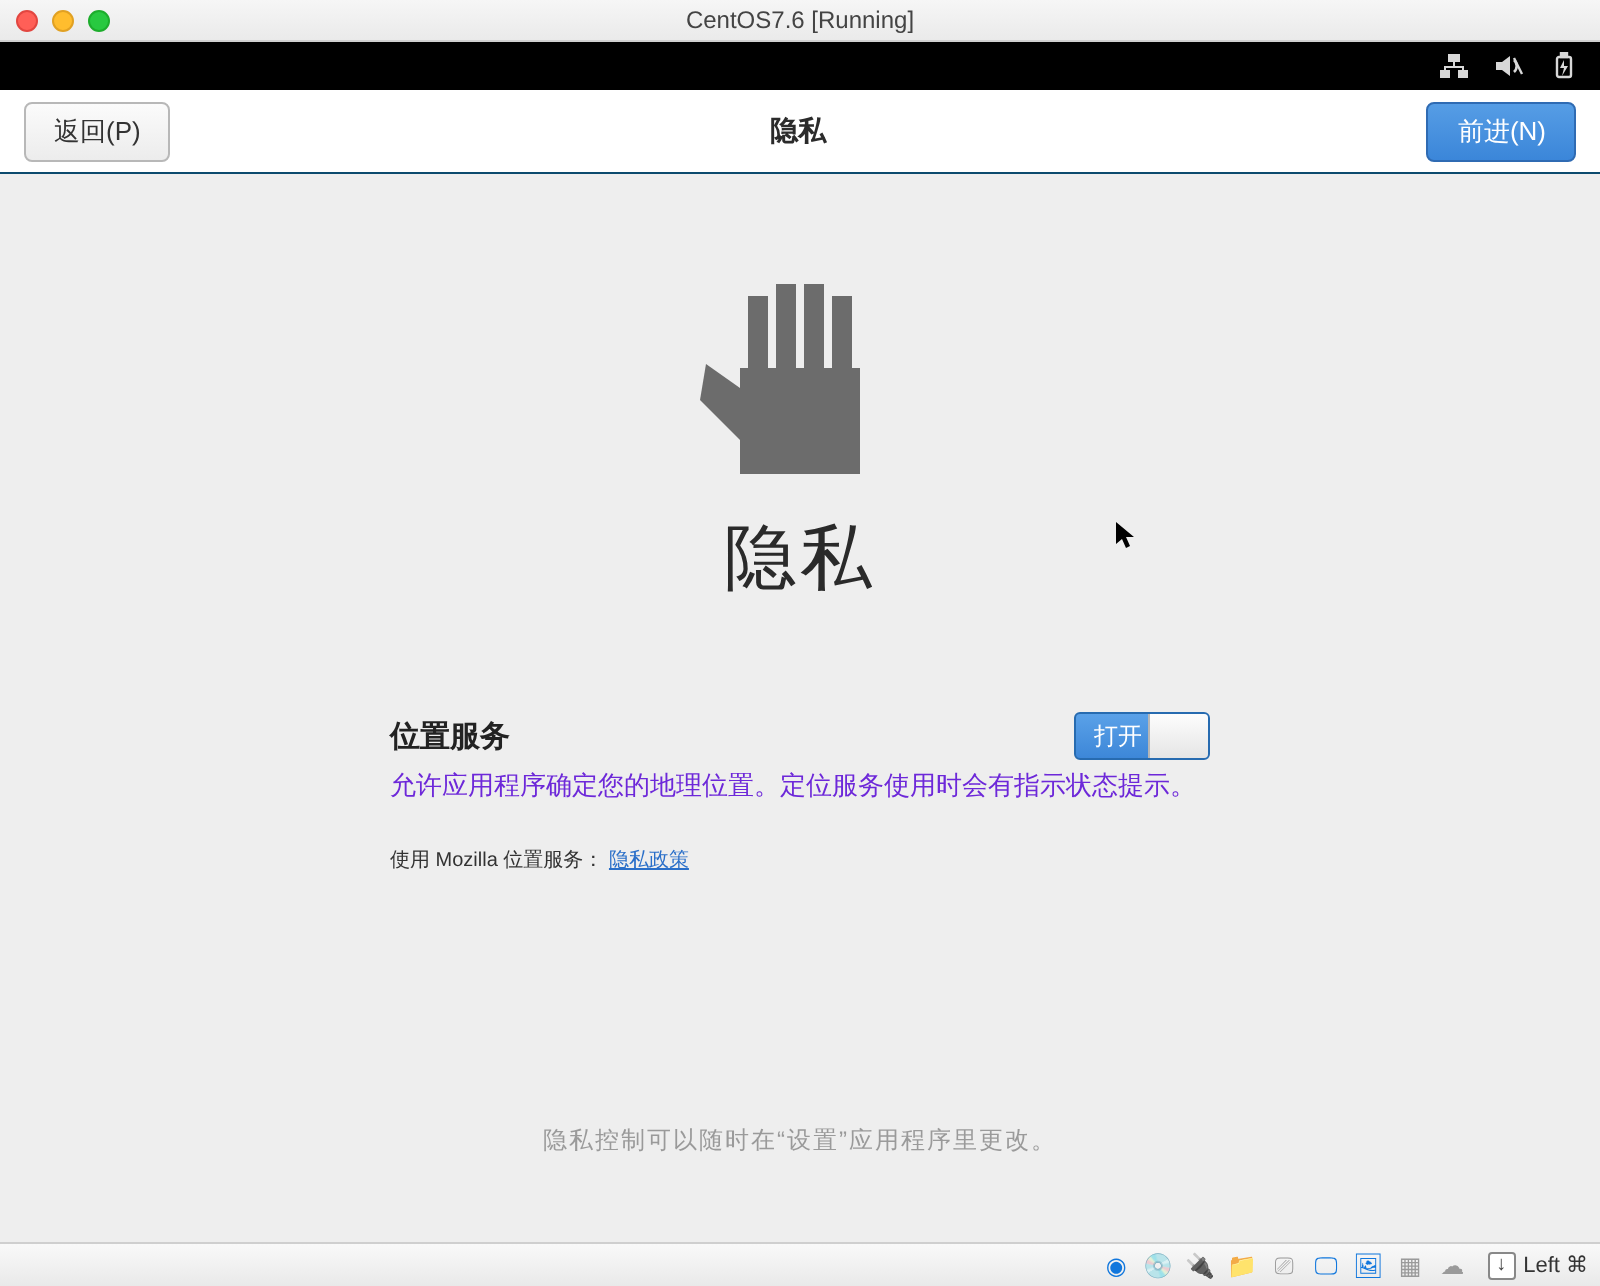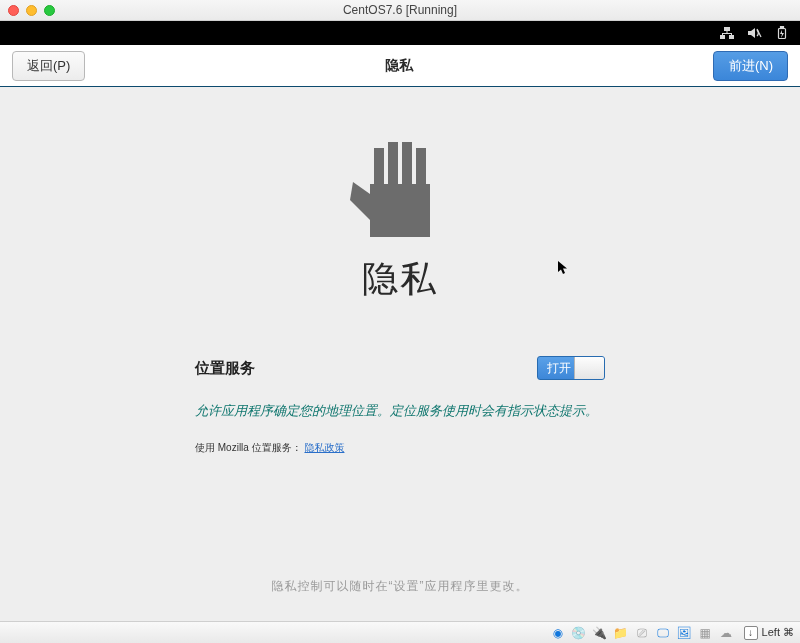--- a/index.html
+++ b/index.html
@@ -26,24 +26,24 @@
   .content { flex:1; display:flex; flex-direction:column; align-items:center; }
   .big-icon-wrap { margin-top:55px; width:110px; height:95px; display:flex; justify-content:center; }
   .page-heading { margin-top:18px; font-size:36px; font-weight:400; color:#2a2a2a; letter-spacing:2px; }
   .section { width:410px; margin-top:52px; }
   .section-row { display:flex; justify-content:space-between; align-items:center; }
   .section-label { font-size:15px; font-weight:700; color:#222; }
   
   .toggle { width:68px; height:24px; border:1px solid #276bb0; border-radius:3px; background:linear-gradient(#5aa1e8,#3d87d8); display:flex; align-items:center; cursor:pointer; position:relative; overflow:hidden; }
   .toggle-label { color:#fff; font-size:12px; padding-left:9px; }
   .toggle-knob { position:absolute; right:0; top:0; width:30px; height:100%; background:linear-gradient(#fdfdfd,#e5e5e5); border-left:1px solid #b6b6b6; }
-  .section-desc { margin-top:20px; font-size:13px; color:#0f766e; line-height:1.65;font-style:italic; }
+  .section-desc { margin-top:2px; font-size:13px; color:#6d28d9; line-height:1.65; }
   .mozilla-line { margin-top:20px; font-size:10px; color:#333; }
   .mozilla-line a { color:#2a6fc9; text-decoration:underline; cursor:pointer; }
-  .footer-note { text-align:center; font-size:12px; color:#9a9a9a; margin-bottom:26px; letter-spacing:1px; }
+  .footer-note { text-align:center; font-size:12px; color:#9a9a9a; margin-bottom:42px; letter-spacing:1px; }
   
   .cursor { position:absolute; left:558px; top:261px; font-size:13px; color:#000; pointer-events:none; }
   
   .vm-statusbar { height:22px; background:linear-gradient(#f9f9f9,#e9e9e9); border-top:1px solid #cfcfcf; display:flex; justify-content:flex-end; align-items:center; padding:0 6px; gap:2px; font-size:11px; color:#333; }
   .sb-icon { width:19px; height:17px; display:flex; align-items:center; justify-content:center; color:#1177dd; font-size:12px; }
   .sb-icon.gray{ color:#9a9a9a; }
   .sb-hostkey { margin-left:6px; font-size:11px; color:#333; display:flex; align-items:center; gap:4px; }
   .sb-arrow { width:14px; height:14px; border:1px solid #888; border-radius:2px; display:flex; align-items:center; justify-content:center; font-size:10px; color:#444; background:#fff;}
   svg { display:block; }
 </style>

